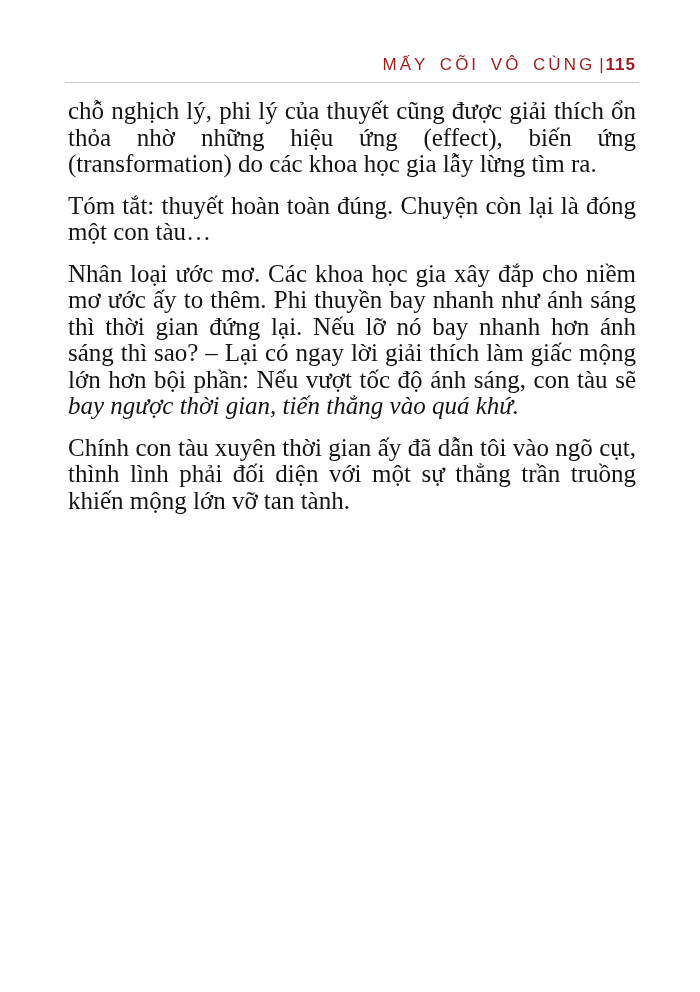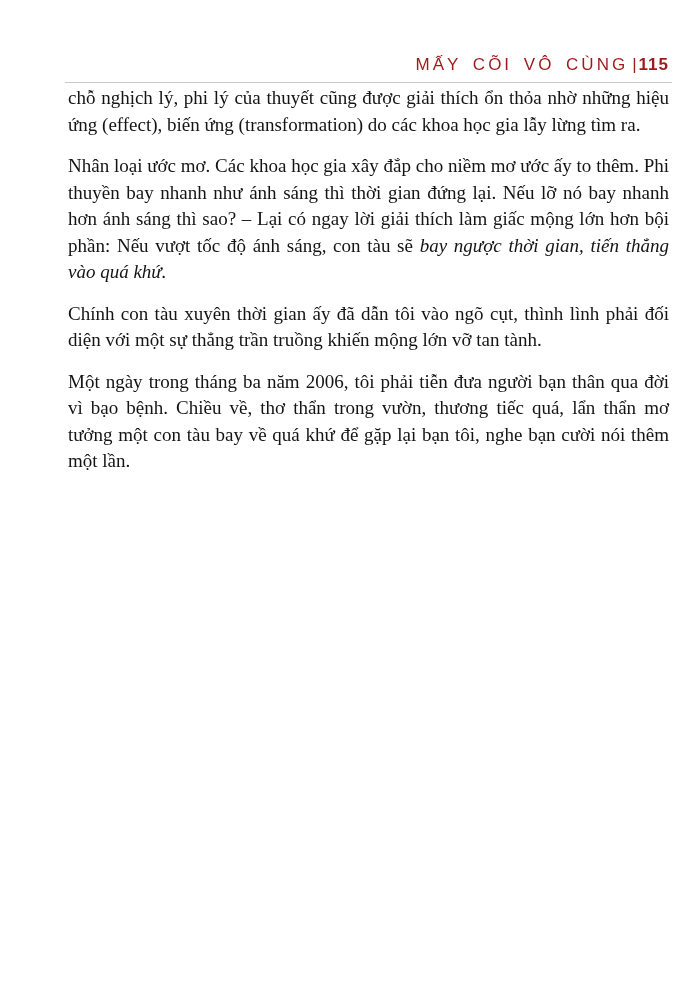--- a/index.html
+++ b/index.html
@@ -6,21 +6,21 @@
     margin: 0;
     padding: 0;
     background: #ffffff;
   }
   .page {
     position: relative;
     width: 700px;
     height: 992px;
     background: #ffffff;
     box-sizing: border-box;
-    padding: 55px 31px 0 68px;
+    padding: 55px 64px 0 68px;
     overflow: hidden;
   }
   .page-header {
     text-align: right;
     font-family: "Liberation Sans", sans-serif;
     font-size: 17px;
     line-height: 19px;
     color: #9e1b1b;
     letter-spacing: 3px;
     word-spacing: 4px;
@@ -37,23 +37,23 @@
     font-weight: bold;
     letter-spacing: 1px;
   }
   .header-rule {
     border: none;
     border-top: 1px solid #c9c9c9;
     margin: 8px -3px 0 -3px;
     height: 0;
   }
   .body-text {
-    margin-top: 2px;
+    margin-top: 15px;
     font-family: "Liberation Serif", "DejaVu Serif", serif;
-    font-size: 19px;
+    font-size: 25px;
     line-height: 26.5px;
     color: #141414;
     text-align: justify;
   }
   .body-text p.para {
     margin: 0 0 15px 0;
     padding: 0;
   }
   .body-text .italic {
     font-style: italic;
@@ -65,18 +65,18 @@
 <div class="page">
 
   <header class="page-header" style="color: rgb(158, 27, 27);">
     <span class="running-title">MẤY CÕI VÔ CÙNG</span><span class="separator">|</span><span class="page-number">115</span>
   </header>
 
   <hr class="header-rule" style="border-top-color: rgb(201, 201, 201);">
 
   <main class="body-text" style="color: rgb(20, 20, 20);">
       <p class="para"><span class="">chỗ nghịch lý, phi lý của thuyết cũng được giải thích ổn thỏa nhờ những hiệu ứng (effect), biến ứng (transformation) do các khoa học gia lẫy lừng tìm ra.</span></p>
+      <p class="para"><span class="">Tóm tắt: thuyết hoàn toàn đúng. Chuyện còn lại là đóng một con tàu…</span></p>
       <p class="para"><span class="">Nhân loại ước mơ. Các khoa học gia xây đắp cho niềm mơ ước ấy to thêm. Phi thuyền bay nhanh như ánh sáng thì thời gian đứng lại. Nếu lỡ nó bay nhanh hơn ánh sáng thì sao? – Lại có ngay lời giải thích làm giấc mộng lớn hơn bội phần: Nếu vượt tốc độ ánh sáng, con tàu sẽ </span><span class="italic">bay ngược thời gian, tiến thẳng vào quá khứ.</span></p>
       <p class="para"><span class="">Chính con tàu xuyên thời gian ấy đã dẫn tôi vào ngõ cụt, thình lình phải đối diện với một sự thẳng trần truồng khiến mộng lớn vỡ tan tành.</span></p>
-      <p class="para"><span class="">Một ngày trong tháng ba năm 2006, tôi phải tiễn đưa người bạn thân qua đời vì bạo bệnh. Chiều về, thơ thẩn trong vườn, thương tiếc quá, lẩn thẩn mơ tưởng một con tàu bay về quá khứ để gặp lại bạn tôi, nghe bạn cười nói thêm một lần.</span></p>
     </main>
 
 </div>
 
 </body></html>

